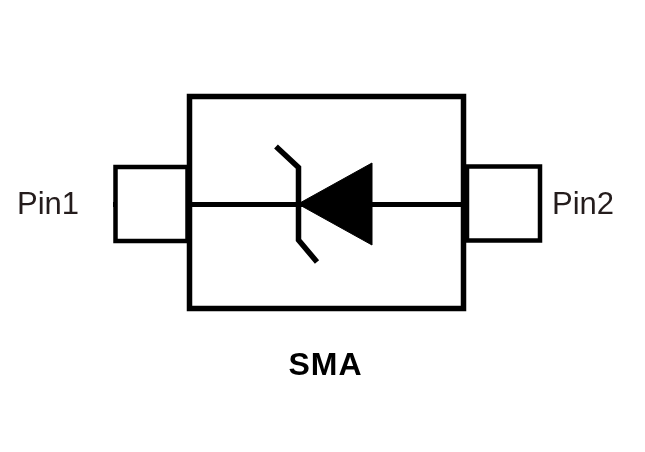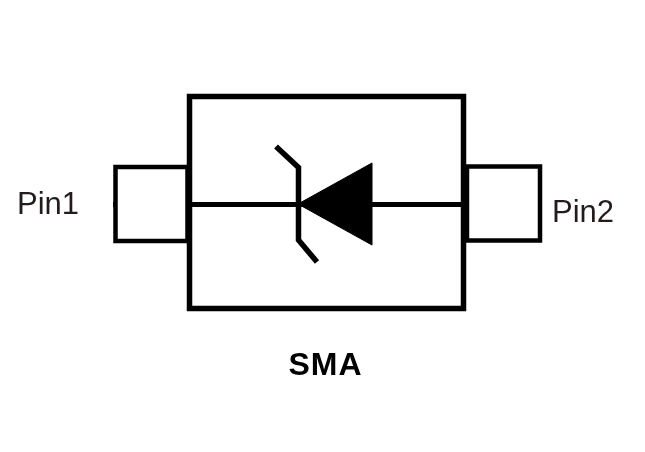--- a/index.html
+++ b/index.html
@@ -35,21 +35,21 @@
     letter-spacing: 0px;
     line-height: 1;
     white-space: nowrap;
   }
   #pin1-label {
     left: 17px;
     top: 188px;
   }
   #pin2-label {
     left: 552px;
-    top: 196px;
+    top: 188px;
   }
   #package-name {
     position: absolute;
     left: 0px;
     top: 348px;
     width: 645px;
     text-align: center;
     font-family: "Liberation Sans", sans-serif;
     font-size: 32px;
     font-weight: bold;

